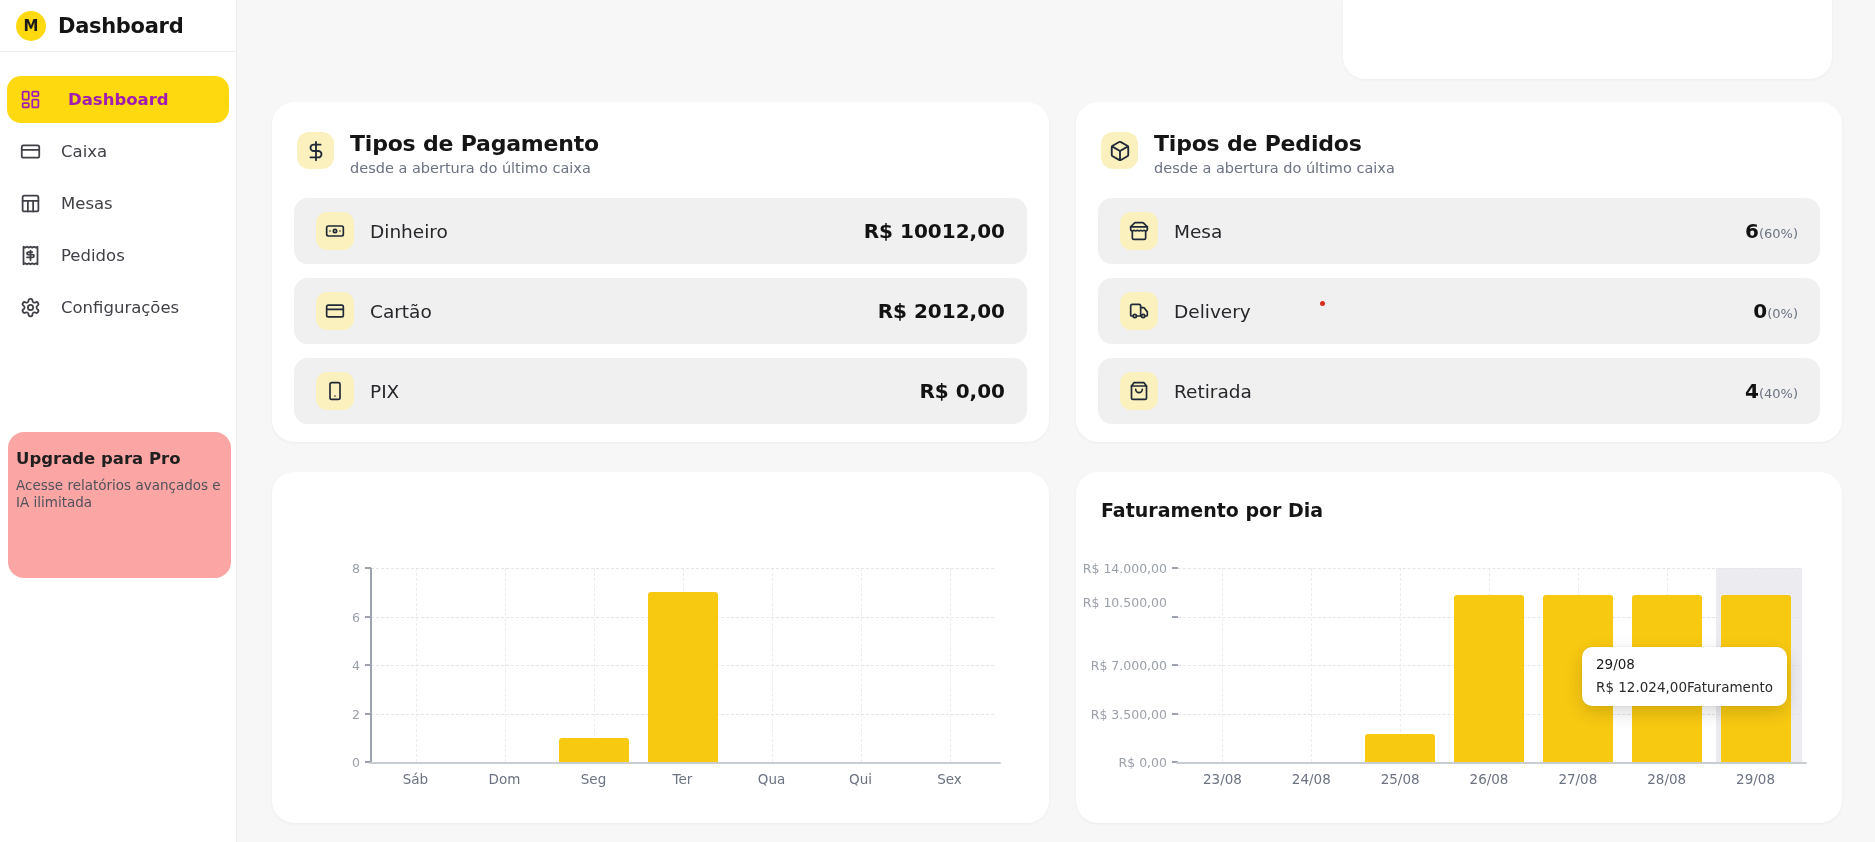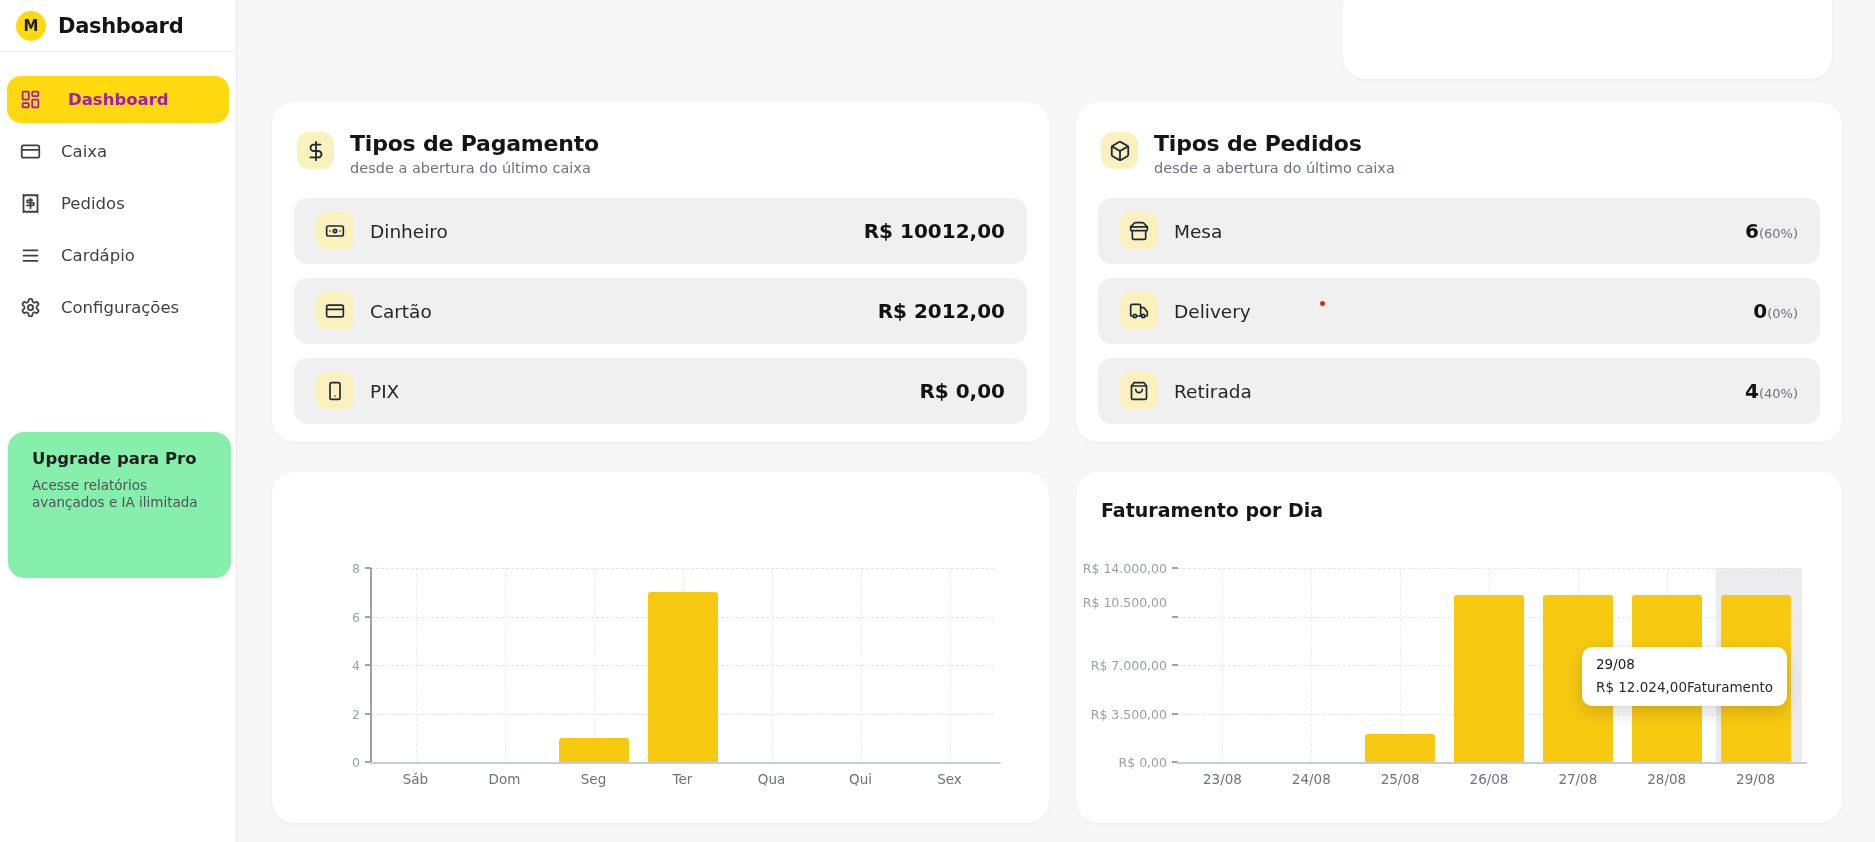--- a/index.html
+++ b/index.html
@@ -20,21 +20,21 @@
   .sidebar{position:absolute;left:0;top:0;bottom:0;width:237px;background:#fff;border-right:1px solid #ECECEE;}
   .logo-row{display:flex;align-items:center;gap:12px;padding:12px 16px;height:51px;}
   .logo-badge{width:30px;height:30px;border-radius:50%;background:var(--brand);display:flex;align-items:center;justify-content:center;font-weight:700;font-size:15px;color:#1c1c1c;}
   .logo-text{font-size:21px;font-weight:800;color:#141414;letter-spacing:-0.3px;}
   .divider{height:1px;background:#EFEFF1;}
   .nav{padding:24px 7px 0;}
   .nav-item{height:47px;border-radius:14px;display:flex;align-items:center;padding:0 12px;gap:20px;color:#3F3F46;font-size:16.5px;margin-bottom:5px;cursor:pointer;}
   .nav-item.active{background:var(--brand);color:#a21caf;font-weight:600;gap:27px;}
   .nicon{display:flex;align-items:center;justify-content:center;width:22px;height:22px;}
   .nicon svg{width:21px;height:21px;}
-  .upgrade{position:absolute;left:8px;top:432px;width:223px;height:146px;border-radius:16px;background:#86efac;padding:17px 24px 16px;}
+  .upgrade{position:absolute;left:8px;top:432px;width:223px;height:146px;border-radius:16px;background:#fca5a5;padding:17px 8px 16px;}
   .upgrade h3{font-size:16.5px;font-weight:700;color:#1F1F1F;}
   .upgrade p{margin-top:9px;font-size:13.5px;line-height:1.25;color:#52525B;}
   .upgrade button{margin-top:12px;width:100%;height:36px;border:none;border-radius:18px;background:#F5D011;font-weight:700;font-size:14.5px;color:#1F1F1F;font-family:inherit;cursor:pointer;}
   
   .main{position:absolute;left:237px;top:0;right:0;bottom:0;}
   .card{position:absolute;background:#fff;border-radius:22px;box-shadow:0 1px 3px rgba(16,24,40,.05);}
   #topLeftCard{left:35px;top:0;width:1040px;height:79px;border-radius:0 0 22px 22px;}
   .notice{position:absolute;left:26px;top:0;width:995px;height:51px;background:#F6F7F9;border-left:4px solid #F3C614;border-radius:0 0 8px 8px;}
   .notice-link{position:absolute;left:48px;top:7px;font-size:13.5px;color:#A8730B;cursor:pointer;}
   #topRightCard{left:1106px;top:0;width:489px;height:79px;border-radius:0 0 22px 22px;}
@@ -103,36 +103,37 @@
         <svg viewBox="0 0 24 24" fill="none" stroke="currentColor" stroke-width="2" stroke-linecap="round" stroke-linejoin="round">
             <rect width="20" height="14" x="2" y="5" rx="2"></rect>
             <line x1="2" x2="22" y1="10" y2="10"></line>
           </svg>
       </span>
       <span class="nlabel">Caixa</span>
     </div>
     <div class="nav-item">
       <span class="nicon">
         <svg viewBox="0 0 24 24" fill="none" stroke="currentColor" stroke-width="2" stroke-linecap="round" stroke-linejoin="round">
+            <rect width="18" height="18" x="3" y="3" rx="2"></rect>
+            <path d="M3 9h18"></path>
+            <path d="M9 9v12"></path>
+            <path d="M15 9v12"></path>
+          </svg>
+      </span>
+      <span class="nlabel">Mesas</span>
+    </div>
+    <div class="nav-item">
+      <span class="nicon">
+        <svg viewBox="0 0 24 24" fill="none" stroke="currentColor" stroke-width="2" stroke-linecap="round" stroke-linejoin="round">
             <path d="M4 2v20l2-1 2 1 2-1 2 1 2-1 2 1 2-1 2 1V2l-2 1-2-1-2 1-2-1-2 1-2-1-2 1Z"></path>
             <path d="M14 8H9.5a1.5 1.5 0 0 0 0 3h5a1.5 1.5 0 0 1 0 3H8"></path>
             <path d="M12 6.5v11"></path>
           </svg>
       </span>
       <span class="nlabel">Pedidos</span>
-    </div>
-    <div class="nav-item">
-      <span class="nicon">
-        <svg viewBox="0 0 24 24" fill="none" stroke="currentColor" stroke-width="2" stroke-linecap="round" stroke-linejoin="round">
-            <path d="M4 6h16"></path>
-            <path d="M4 12h16"></path>
-            <path d="M4 18h16"></path>
-          </svg>
-      </span>
-      <span class="nlabel">Cardápio</span>
     </div>
     <div class="nav-item">
       <span class="nicon">
         <svg viewBox="0 0 24 24" fill="none" stroke="currentColor" stroke-width="2" stroke-linecap="round" stroke-linejoin="round">
             <path d="M12.22 2h-.44a2 2 0 0 0-2 2v.18a2 2 0 0 1-1 1.73l-.43.25a2 2 0 0 1-2 0l-.15-.08a2 2 0 0 0-2.73.73l-.22.38a2 2 0 0 0 .73 2.73l.15.1a2 2 0 0 1 1 1.72v.51a2 2 0 0 1-1 1.74l-.15.09a2 2 0 0 0-.73 2.73l.22.38a2 2 0 0 0 2.73.73l.15-.08a2 2 0 0 1 2 0l.43.25a2 2 0 0 1 1 1.73V20a2 2 0 0 0 2 2h.44a2 2 0 0 0 2-2v-.18a2 2 0 0 1 1-1.73l.43-.25a2 2 0 0 1 2 0l.15.08a2 2 0 0 0 2.73-.73l.22-.39a2 2 0 0 0-.73-2.73l-.15-.08a2 2 0 0 1-1-1.74v-.5a2 2 0 0 1 1-1.74l.15-.09a2 2 0 0 0 .73-2.73l-.22-.38a2 2 0 0 0-2.73-.73l-.15.08a2 2 0 0 1-2 0l-.43-.25a2 2 0 0 1-1-1.73V4a2 2 0 0 0-2-2z"></path>
             <circle cx="12" cy="12" r="3"></circle>
           </svg>
       </span>
       <span class="nlabel">Configurações</span>
     </div>

